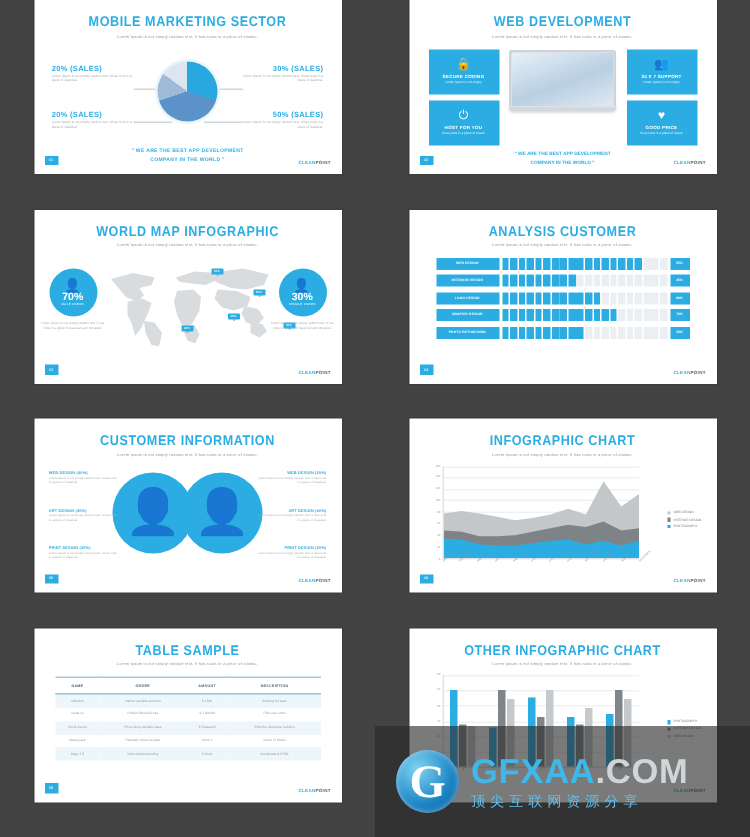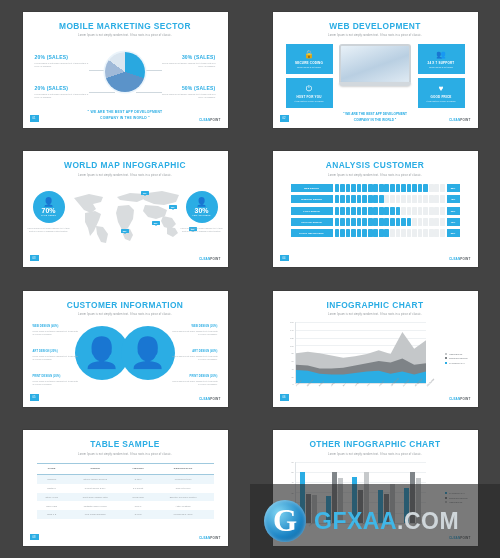--- a/index.html
+++ b/index.html
@@ -9,21 +9,21 @@
     font-family:"Liberation Sans",sans-serif;
     position:relative;
   }
   .deck{
     position:absolute;left:0;top:0;width:500px;height:558px;
     display:grid;
     grid-template-columns:repeat(2,1fr);
     grid-template-rows:repeat(4,1fr);
     gap:0px;
   }
-  .slide-wrap{position:relative;display:flex;align-items:center;justify-content:center;}
+  .slide-wrap{position:relative;display:flex;align-items:flex-start;justify-content:center;}
   .slide{
     position:relative;
     width:205px;height:116px;
     background:#ffffff;
     box-shadow:0 0 0 1px rgba(0,0,0,.08);
     overflow:hidden;
   }
   .s-title{
     text-align:center;
     color:#2bade4;
@@ -685,14 +685,15 @@
     <div class="brand"><b>CLEAN</b><i>POINT</i></div>
    </div>
   </div>
 
 </div>
 
 <div class="wm">
   <div class="wm-g">G</div>
   <div class="wm-txt">
     <div class="wm-t1"><span class="a">GFXAA</span><span class="b">.COM</span></div>
+    <div class="wm-t2">顶尖互联网资源分享</div>
   </div>
 </div>
 
 </body></html>

